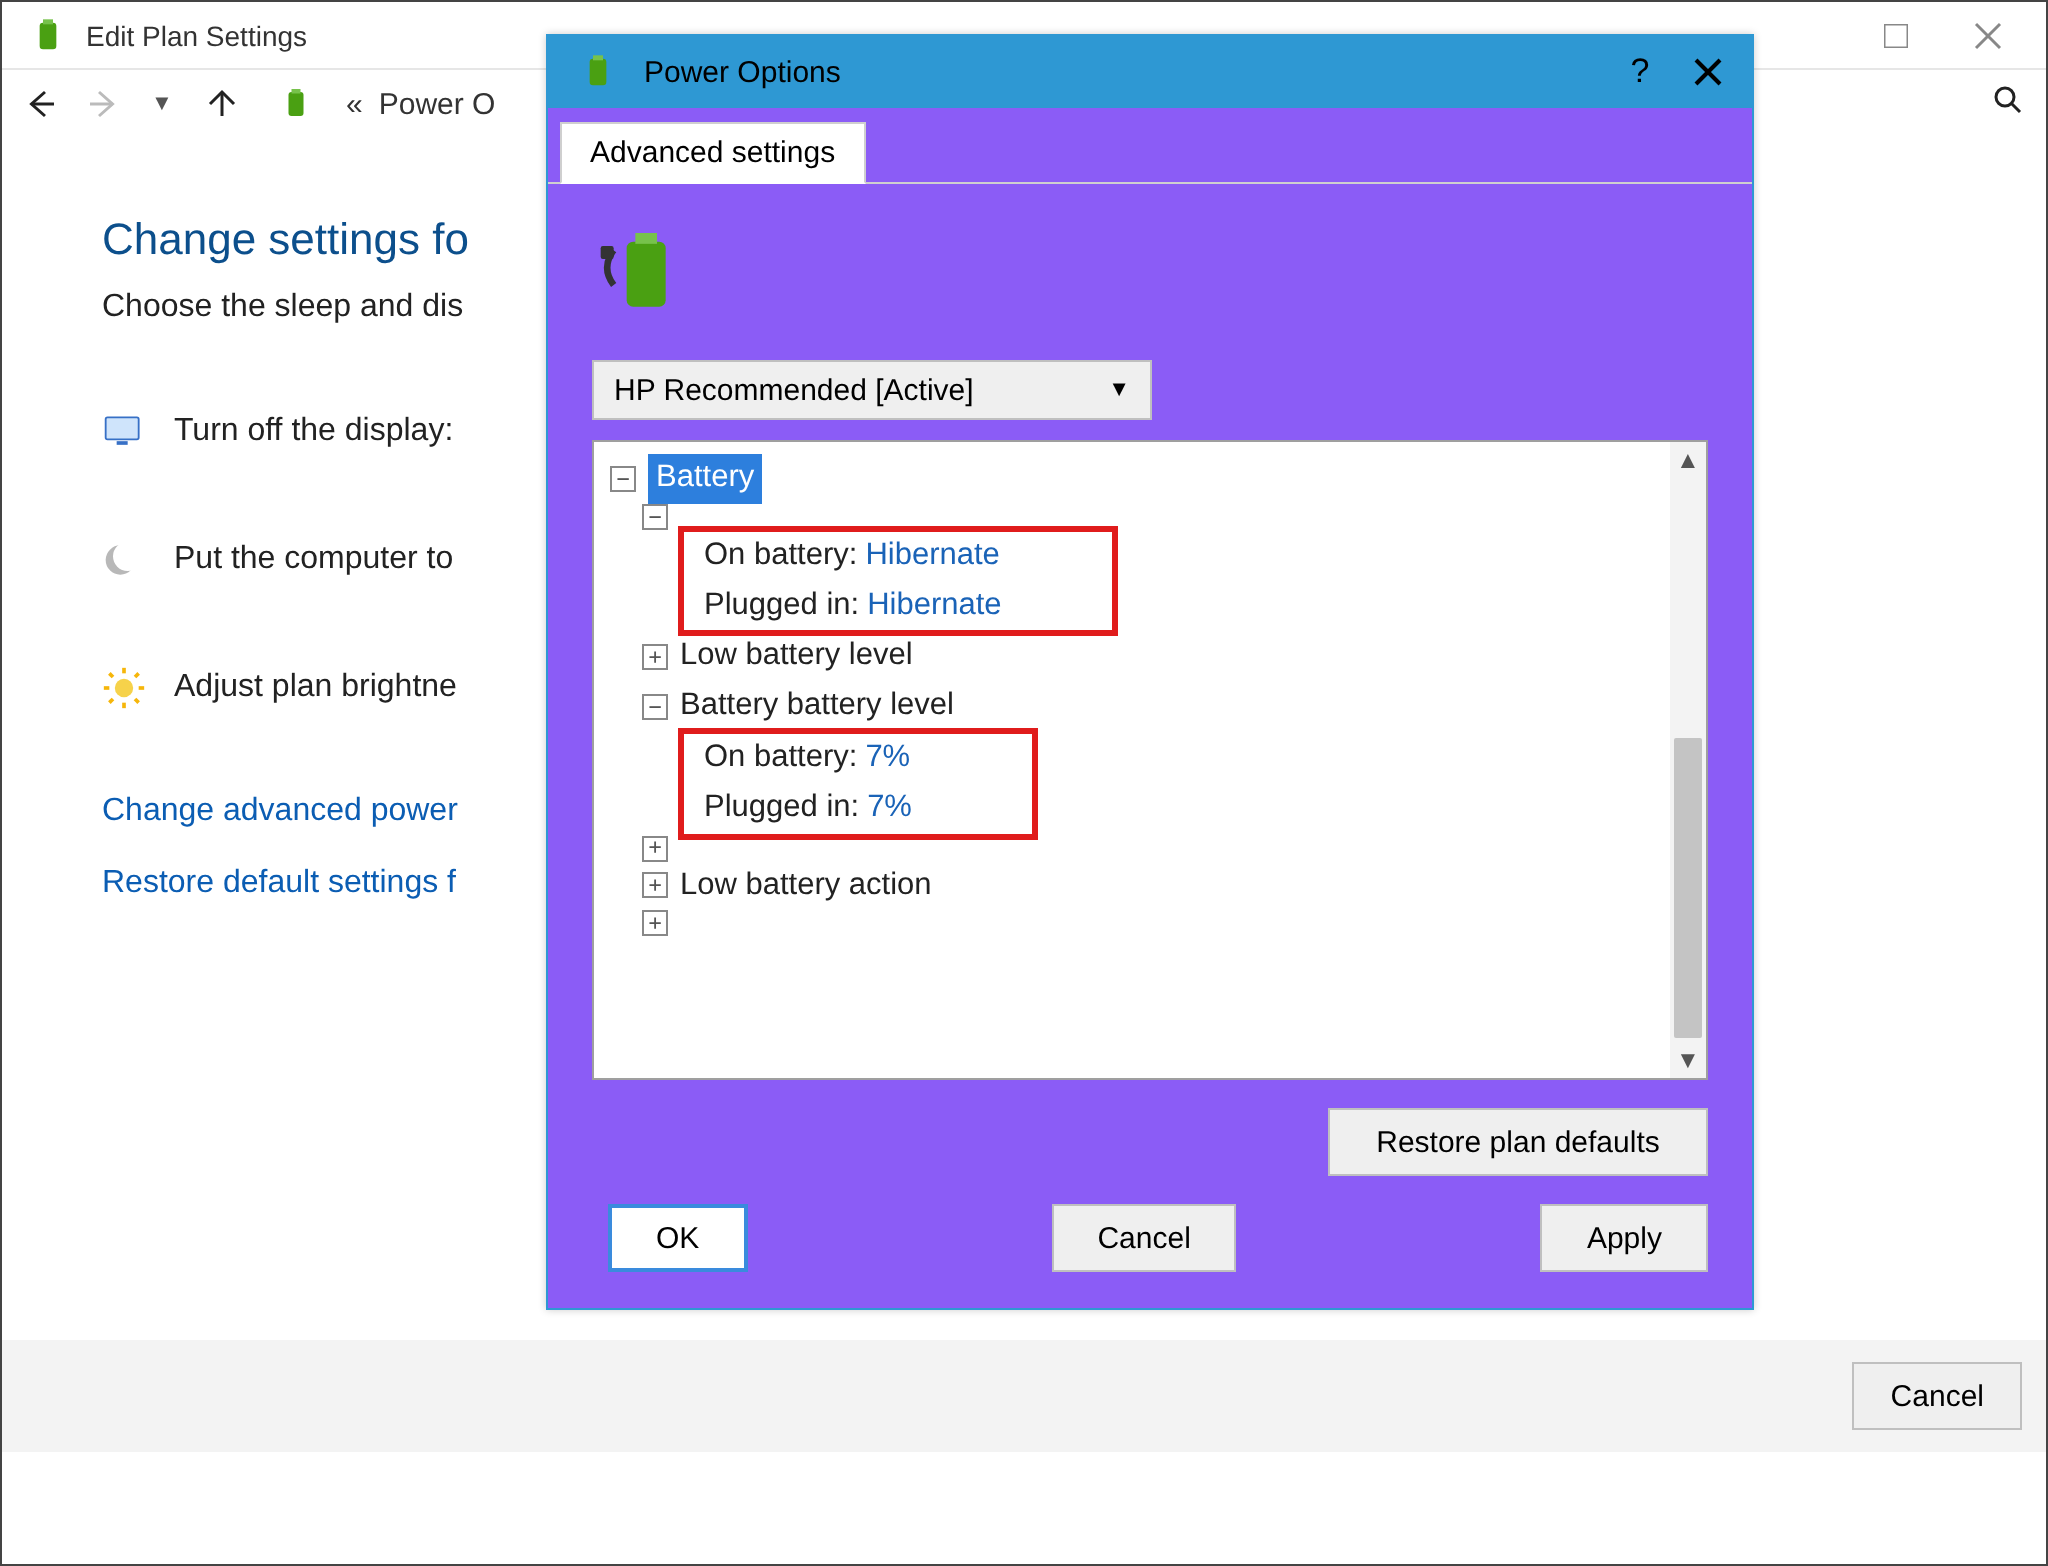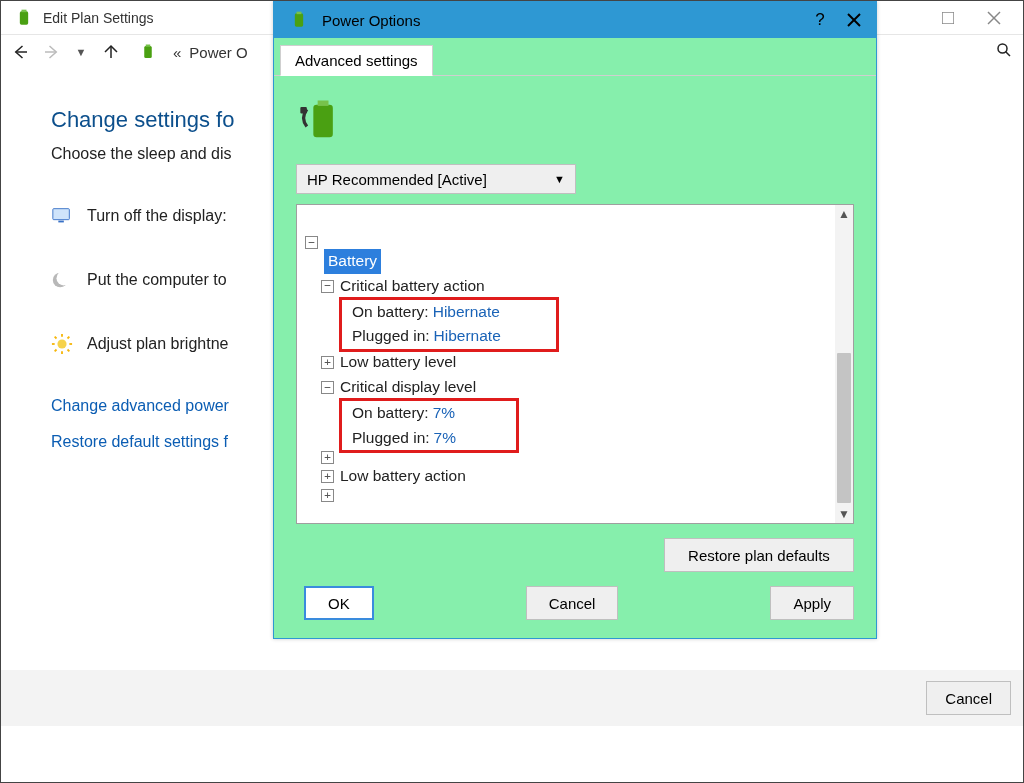--- a/index.html
+++ b/index.html
@@ -25,21 +25,21 @@
 
     .row { display:flex; align-items:center; margin: 42px 0; gap: 14px; font-size:16px; color:#222; }
     .row-icon { width:22px; height:22px; display:flex; align-items:center; justify-content:center; }
 
     .link { color:#0b5db3; font-size:16px; margin: 18px 0; }
 
     .bottom-actions { position:absolute; right: 0; bottom: 56px; left:0; background:#f3f3f3; height: 56px; display:flex; align-items:center; justify-content:flex-end; padding-right:12px; gap:12px; }
     .btn-gray { height:34px; padding: 0 18px; border:1px solid #bfbfbf; background:#efefef; font-size:15px; }
 
     
-    .dialog { position:absolute; left:272px; top:0; width:604px; background:#86efac; border:1px solid #2e98d3; box-shadow: 0 0 4px rgba(0,0,0,.2); }
+    .dialog { position:absolute; left:272px; top:16px; width:604px; background:#8b5cf6; border:1px solid #2e98d3; box-shadow: 0 0 4px rgba(0,0,0,.2); }
     .dialog-title { background:#2e98d3; height:36px; display:flex; align-items:center; padding: 0 8px; }
     .dlg-title-text { font-size:15px; color:#000; margin-left:6px; }
     .dlg-controls { margin-left:auto; display:flex; gap: 6px; }
     .dlg-btn { width:28px; height:28px; display:flex; align-items:center; justify-content:center; font-size:17px; color:#000; }
 
     .dlg-body { padding: 6px 0 0 0; }
     .tab { display:inline-block; padding: 6px 14px; border:1px solid #cfcfcf; border-bottom-color:#fff; background:#fff; margin-left:6px; font-size:15px; position:relative; top:1px; }
     .tab-content-border { border-top:1px solid #cfcfcf; margin: 0; padding: 18px 22px 0 22px; }
 
     .intro-row { display:flex; gap:18px; align-items:flex-start; }
@@ -49,21 +49,21 @@
     .plan-select { margin: 18px 0 10px 0; height: 30px; width: 280px; border:1px solid #bfbfbf; background:#efefef; display:flex; align-items:center; padding: 0 10px; font-size:15px; justify-content:space-between; }
 
     .tree-box { border:1px solid #9f9f9f; background:#fff; height: 320px; position:relative; }
     .tree-inner { position:absolute; inset:0 18px 0 0; overflow:hidden; padding: 6px 4px; }
     .scroll-track { position:absolute; right:0; top:0; bottom:0; width:18px; background:#f3f3f3; display:flex; flex-direction:column; }
     .scroll-arrow { width:18px; height:18px; display:flex; align-items:center; justify-content:center; color:#555; font-size:12px; }
     .scroll-thumb { position:absolute; left:2px; width:14px; background:#c4c4c4; border-radius:1px; }
 
     .tree-line { display:flex; align-items:center; font-size:15.5px; color:#222; line-height: 1.6; padding-left:4px; }
     .expander { width:13px; height:13px; border:1px solid #888; display:flex; align-items:center; justify-content:center; font-size:11px; margin-right:6px; color:#555; font-family: monospace; }
-    .sel { background:#2d7fdd; color:#fff; padding: 0 4px; margin-top: 38px; }
+    .sel { background:#2d7fdd; color:#fff; padding: 0 4px; }
     .indent1 { margin-left: 16px; }
     .val { color:#1a63b7; margin-left:4px; }
     .redbox { border:3px solid #e01c1c; padding: 0 6px; margin-left:38px; margin-top:-2px; margin-bottom:-2px; width:220px; }
 
     .dlg-lower { padding: 14px 22px 8px 22px; display:flex; justify-content:flex-end; }
     .btn { height:34px; padding: 0 22px; border:1px solid #bfbfbf; background:#efefef; font-size:15px; margin-left: 8px; }
     .btn.primary { background:#fff; border:2px solid #3a8bdd; }
     .dlg-bottom { padding: 6px 22px 18px 22px; display:flex; justify-content:space-between; }
     .btn-wide { width:190px; height:34px; border:1px solid #bfbfbf; background:#efefef; font-size:15px; }
   </style>
@@ -228,41 +228,40 @@
       <div class="tree-box">
         <div class="tree-inner">
 
           <div class="tree-line">
             <span class="expander">−</span>
             <span class="sel">Battery</span>
           </div>
 
           <div class="tree-line indent1">
             <span class="expander">−</span>
-            <span>Critical battery action</span>
           </div>
           <div class="redbox">
             <div class="tree-line">
               <span>On battery:</span>
               <span class="val">Hibernate</span>
             </div>
             <div class="tree-line">
               <span>Plugged in:</span>
               <span class="val">Hibernate</span>
             </div>
           </div>
 
           <div class="tree-line indent1">
             <span class="expander">+</span>
             <span>Low battery level</span>
           </div>
 
           <div class="tree-line indent1">
             <span class="expander">−</span>
-            <span>Critical display level</span>
+            <span>Battery battery level</span>
           </div>
           <div class="redbox" style="width:180px;">
             <div class="tree-line">
               <span>On battery:</span>
               <span class="val">7%</span>
             </div>
             <div class="tree-line">
               <span>Plugged in:</span>
               <span class="val">7%</span>
             </div>

